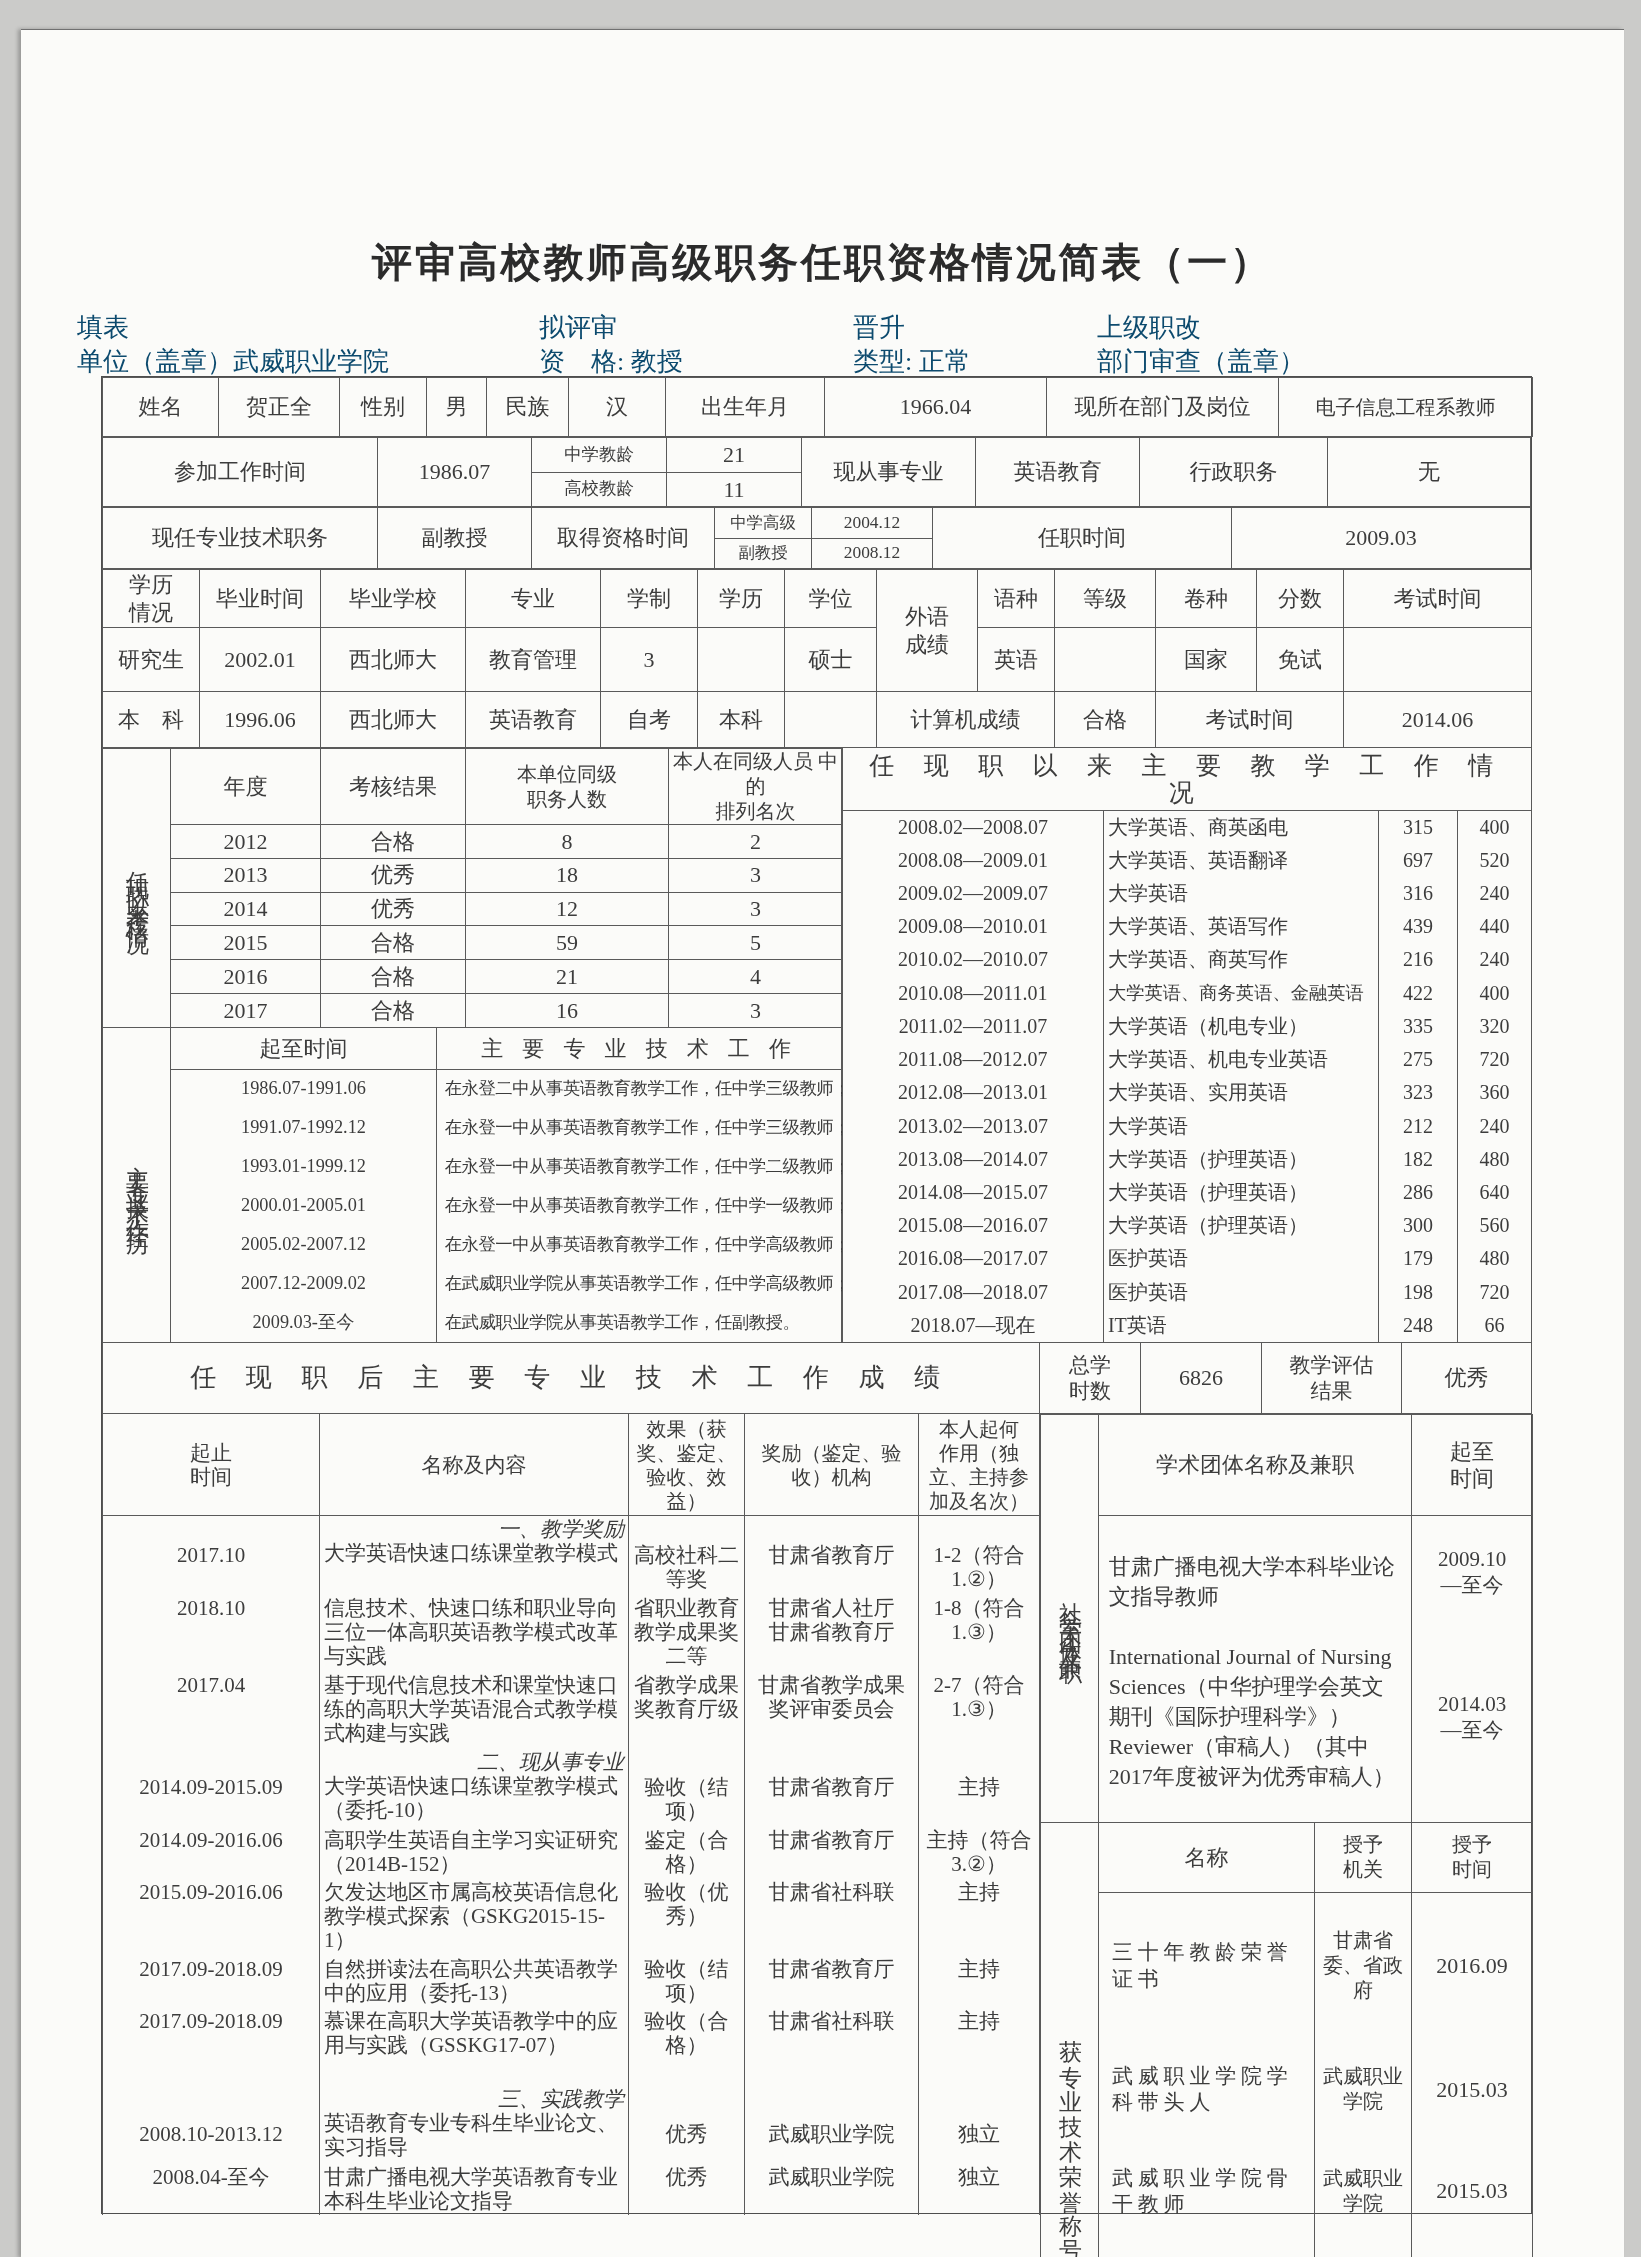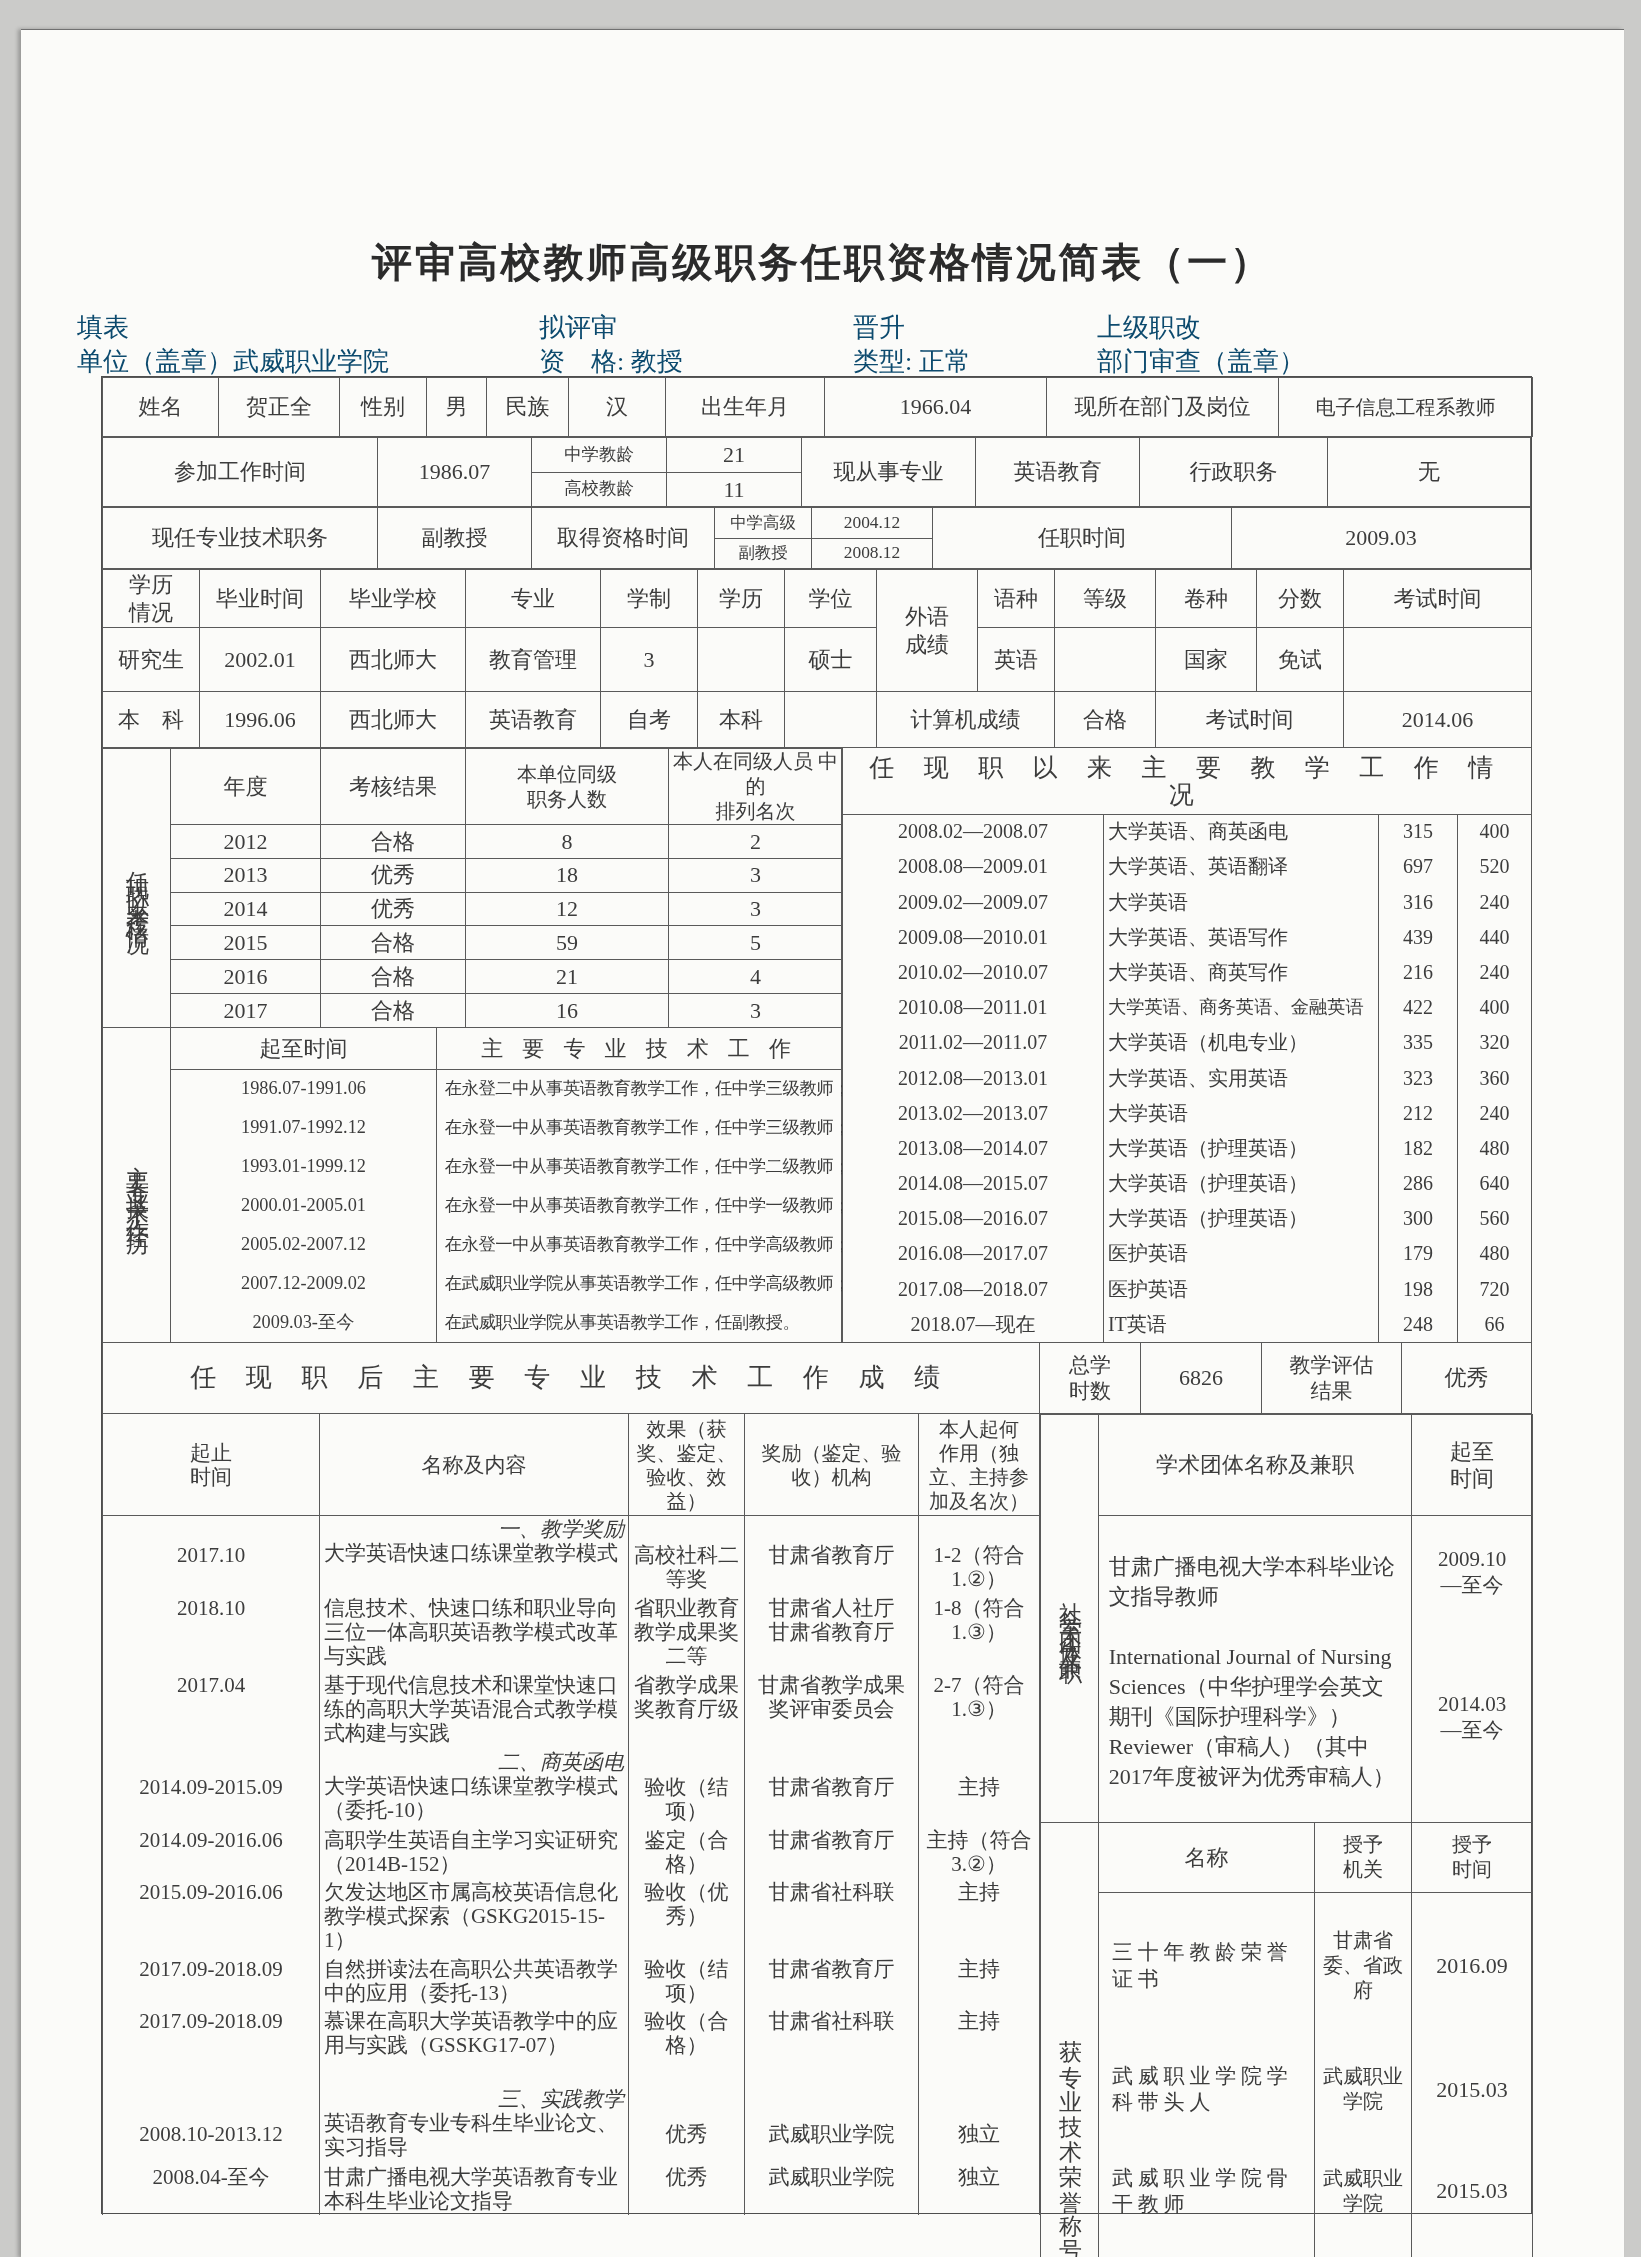--- a/index.html
+++ b/index.html
@@ -365,20 +365,26 @@
                 <td class="num">422</td>
                 <td class="num">400</td>
               </tr>
           <tr>
                 <td>2011.02—2011.07</td>
                 <td class="tleft">大学英语（机电专业）</td>
                 <td class="num">335</td>
                 <td class="num">320</td>
               </tr>
           <tr>
+                <td>2011.08—2012.07</td>
+                <td class="tleft">大学英语、机电专业英语</td>
+                <td class="num">275</td>
+                <td class="num">720</td>
+              </tr>
+          <tr>
                 <td>2012.08—2013.01</td>
                 <td class="tleft">大学英语、实用英语</td>
                 <td class="num">323</td>
                 <td class="num">360</td>
               </tr>
           <tr>
                 <td>2013.02—2013.07</td>
                 <td class="tleft">大学英语</td>
                 <td class="num">212</td>
                 <td class="num">240</td>
@@ -491,21 +497,21 @@
           <tr>
             <td>2017.04</td>
             <td class="tleft">基于现代信息技术和课堂快速口练的高职大学英语混合式教学模式构建与实践</td>
             <td>省教学成果奖教育厅级</td>
             <td>甘肃省教学成果奖评审委员会</td>
             <td>2-7（符合
 1.③）</td>
           </tr>
           <tr>
             <td class="gpad">2014.09-2015.09</td>
-            <td class="tleft"><div class="group">二、商英函电</div><div>大学英语快速口练课堂教学模式（委托-10）</div></td>
+            <td class="tleft"><div class="group">二、现从事专业</div><div>大学英语快速口练课堂教学模式（委托-10）</div></td>
             <td class="gpad">验收（结项）</td>
             <td class="gpad">甘肃省教育厅</td>
             <td class="gpad">主持</td>
           </tr>
           <tr>
             <td>2014.09-2016.06</td>
             <td class="tleft">高职学生英语自主学习实证研究（2014B-152）</td>
             <td>鉴定（合格）</td>
             <td>甘肃省教育厅</td>
             <td>主持（符合

